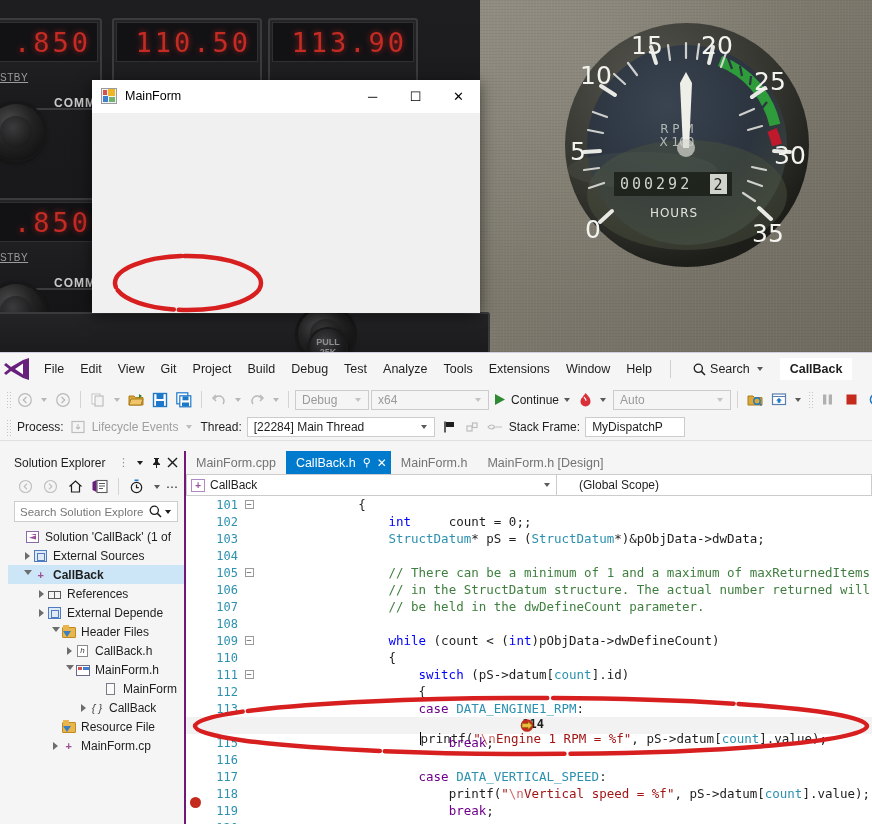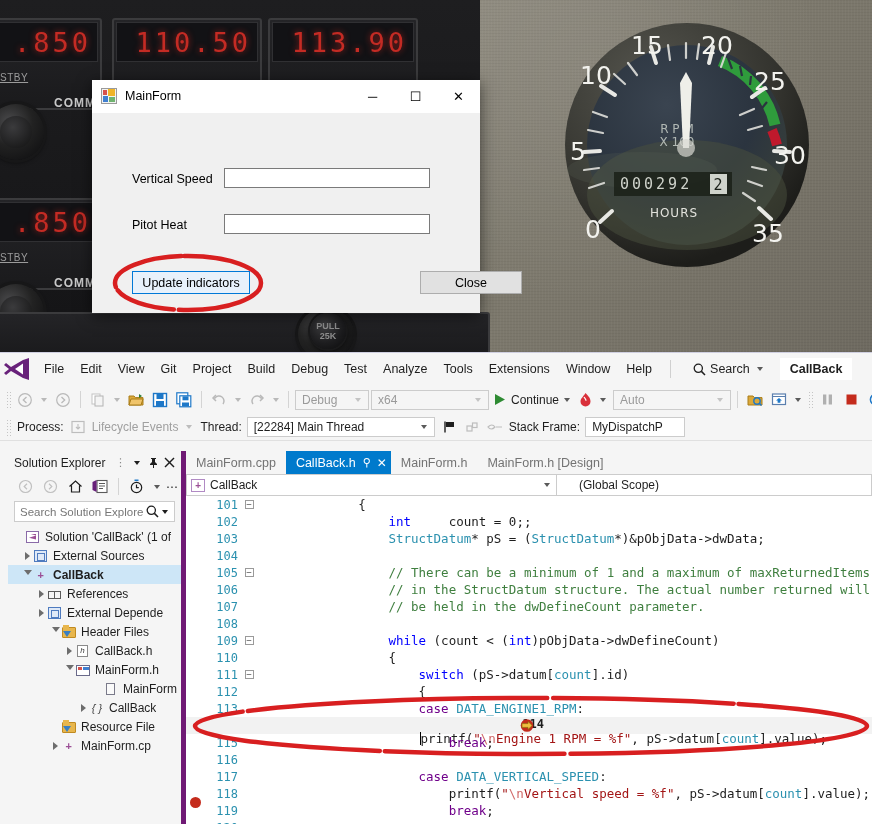--- a/index.html
+++ b/index.html
@@ -167,21 +167,21 @@
   }
   .tb-combo.active { background:#ffffff; border:1px solid #cccccc; color:#1e1e1e; }
   .tb-combo .cb-caret{ margin-left:auto; }
   .tb-text { font-size:12px; color:#1e1e1e; white-space:nowrap; flex:none;}
   .tb-text.dim { color:#a0a0a0; }
   .lbl { font-size:12px; color:#1e1e1e; white-space:nowrap; flex:none;}
 
   
   #sol-exp {
     position:absolute; left:8px; top:98px; width:178px; bottom:0;
-    background:#f5f5f5; border-right:5px solid #701a75;
+    background:#f5f5f5; border-right:2px solid #701a75;
   }
   #se-header { height:23px; display:flex; align-items:center; padding:0 4px 0 6px; }
   #se-title { font-size:12px; color:#1e1e1e; white-space:nowrap; }
   #se-hdr-icons { margin-left:auto; display:flex; align-items:center; gap:5px; padding-right:2px;}
   #se-toolbar { height:25px; display:flex; align-items:center; gap:3px; padding-left:6px; }
   #se-search {
     height:21px; margin:2px 6px 3px 6px; background:#ffffff; border:1px solid #cccccc;
     display:flex; align-items:center; padding:0 3px 0 5px;
   }
   #se-search-input { font-size:11.5px; color:#777; white-space:nowrap; overflow:hidden; flex:1; }
@@ -305,21 +305,21 @@
     <div class="radio-bay" style="left:-8px; top:198px; width:110px; height:92px;"></div>
     <div class="lcd" style="left:-6px; top:202px; width:104px; height:40px;">
       <span>.850</span>
     </div>
     <div class="stby" style="left:0px; top:252px;">STBY</div>
     <div class="comm" style="left:54px; top:276px;">COMM</div>
     <div class="knob" style="left:-12px; top:284px; width:56px; height:56px;"></div>
 
     <div class="radio-bay" style="left:-10px; top:312px; width:500px; height:46px;"></div>
     <div class="knob" style="left:298px; top:308px; width:56px; height:52px;"></div>
-    <div class="knob-pull" style="left:310px; top:313px; width:36px; height:36px;">
+    <div class="knob-pull" style="left:310px; top:329px; width:36px; height:36px;">
       <div>PULL</div>
       <div>25K</div>
     </div>
 
     <svg id="tach" viewBox="0 0 250 250">
       <defs>
         <radialGradient id="bezelG" cx="35%" cy="25%" r="75%">
           <stop offset="0%" stop-color="#55554e"></stop>
           <stop offset="70%" stop-color="#33332e"></stop>
           <stop offset="100%" stop-color="#1d1d1a"></stop>
@@ -414,28 +414,20 @@
         <div class="ic-c"></div>
           <div class="ic-d"></div>
       </div>
       <div id="mf-title-text">MainForm</div>
       <div class="mf-btns">
         <div class="mf-btn">─</div>
         <div class="mf-btn">☐</div>
         <div class="mf-btn">✕</div>
       </div>
     </div>
-    <div id="mf-body">
-      <div class="mf-label" style="left:40px; top:59px;">Vertical Speed</div>
-      <input class="mf-input" style="left: 132px; top: 55px;" placeholder="">
-      <div class="mf-label" style="left:40px; top:105px;">Pitot Heat</div>
-      <input class="mf-input" style="left: 132px; top: 101px;" placeholder="">
-      <div class="mf-button" id="btn-update">Update indicators</div>
-      <div class="mf-button" id="btn-close">Close</div>
-    </div>
   </div>
 
   <svg class="annot" style="left:108px; top:250px; width:160px; height:66px;" viewBox="0 0 160 66">
     <ellipse cx="80" cy="33" rx="73" ry="27" fill="none" stroke="#d81f20" stroke-width="4.5" stroke-linecap="round" stroke-dasharray="92 5 60 4 80 3"></ellipse>
   </svg>
 
   <div id="vs">
 
     <div id="vs-menubar">
       <svg id="vs-logo" viewBox="0 0 26 22">

